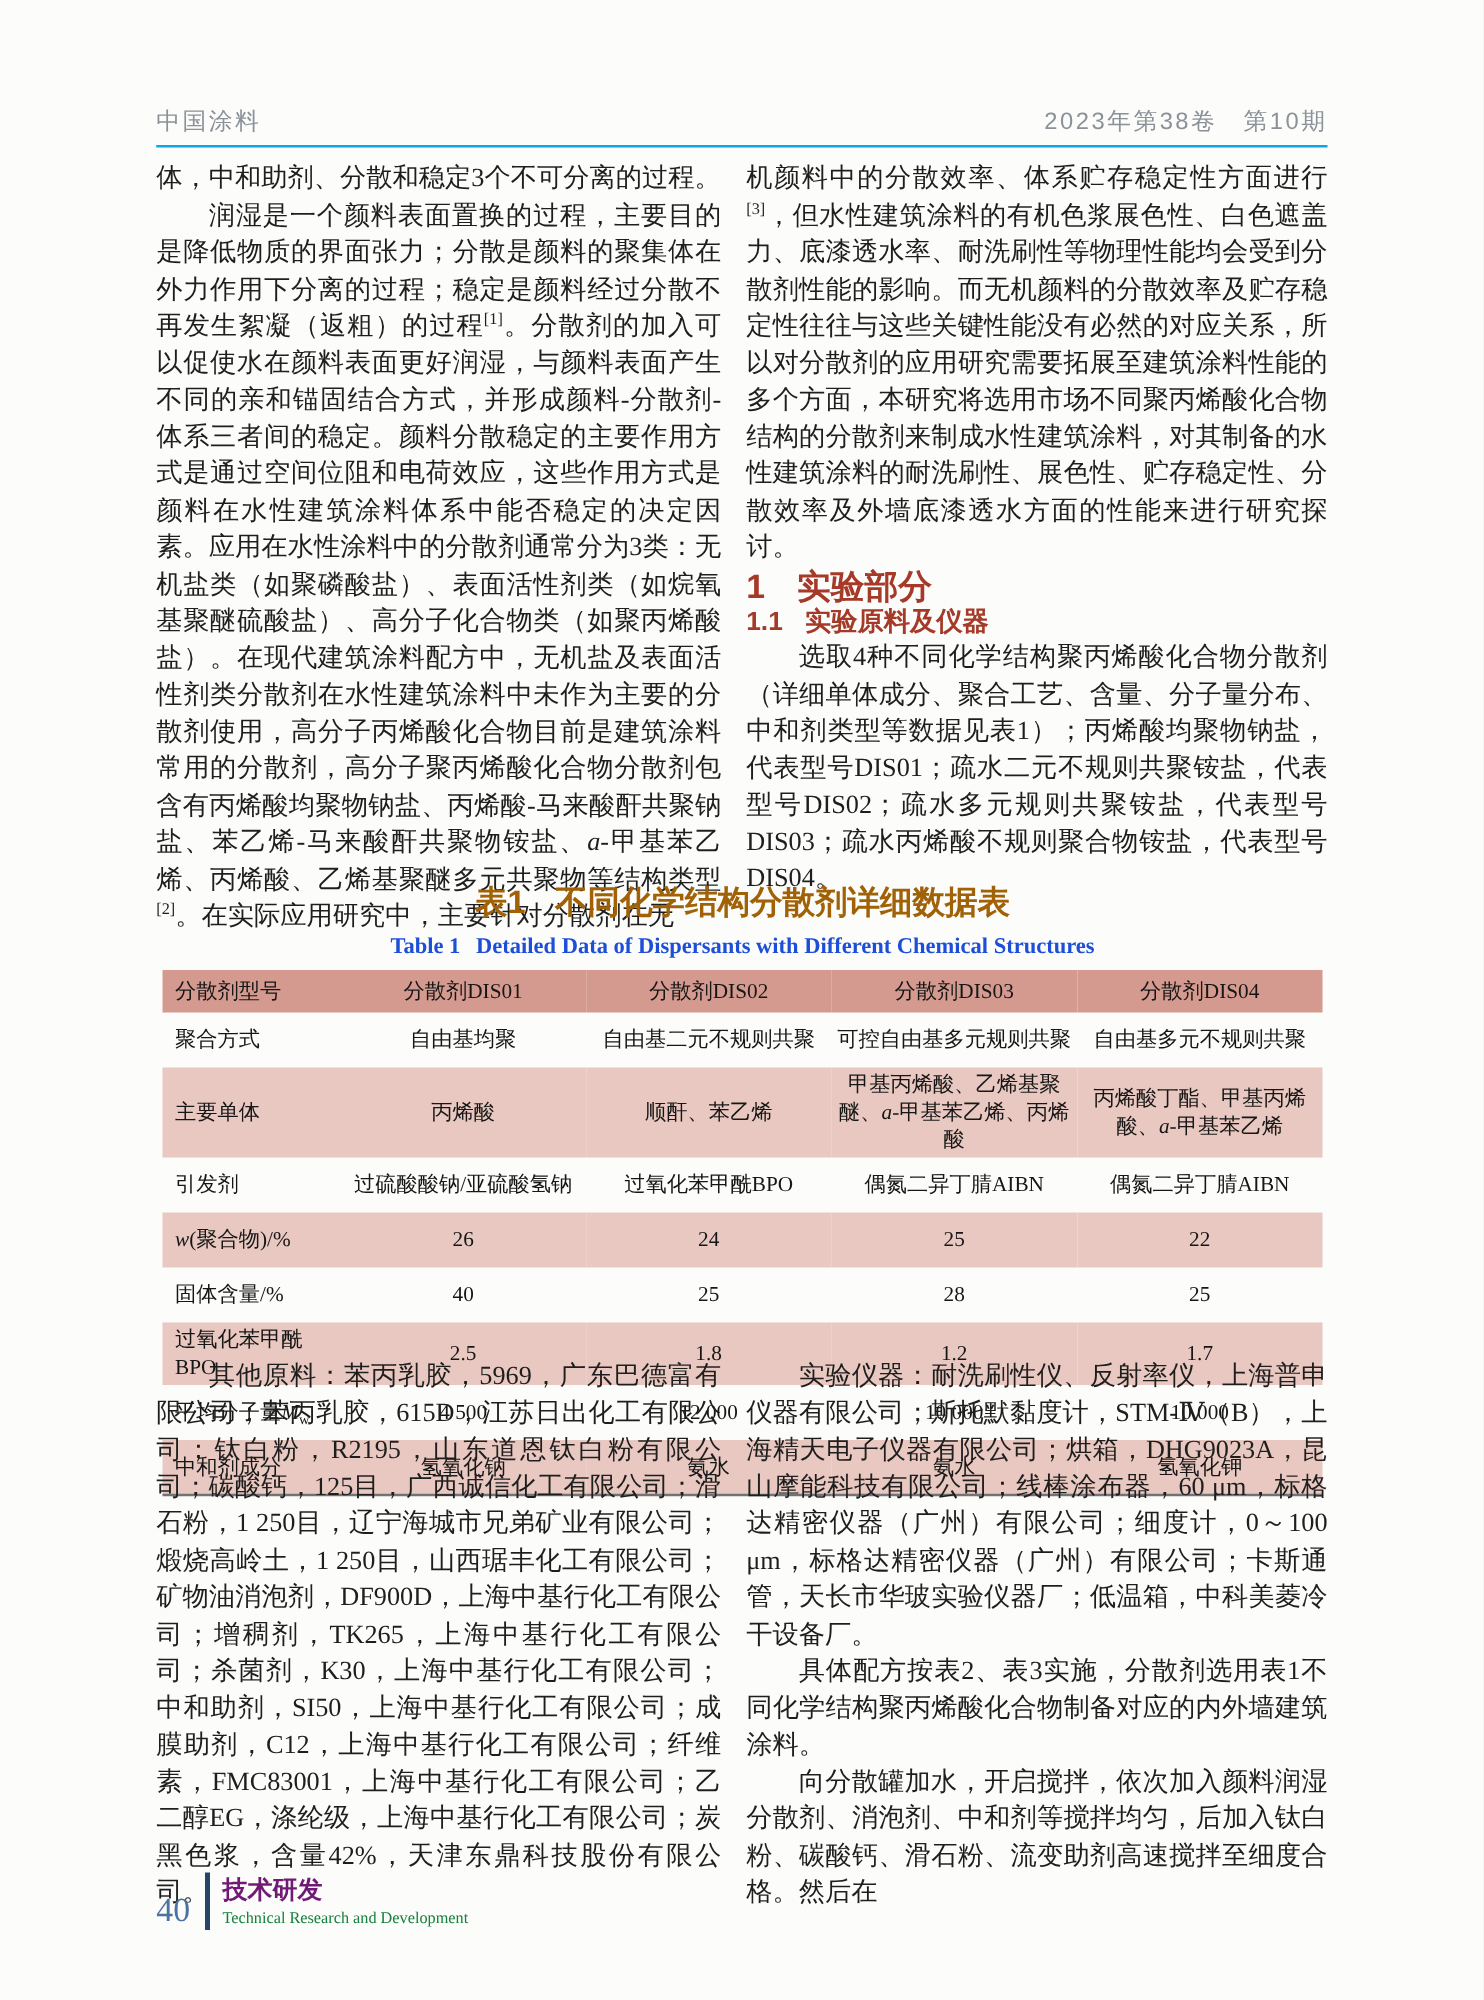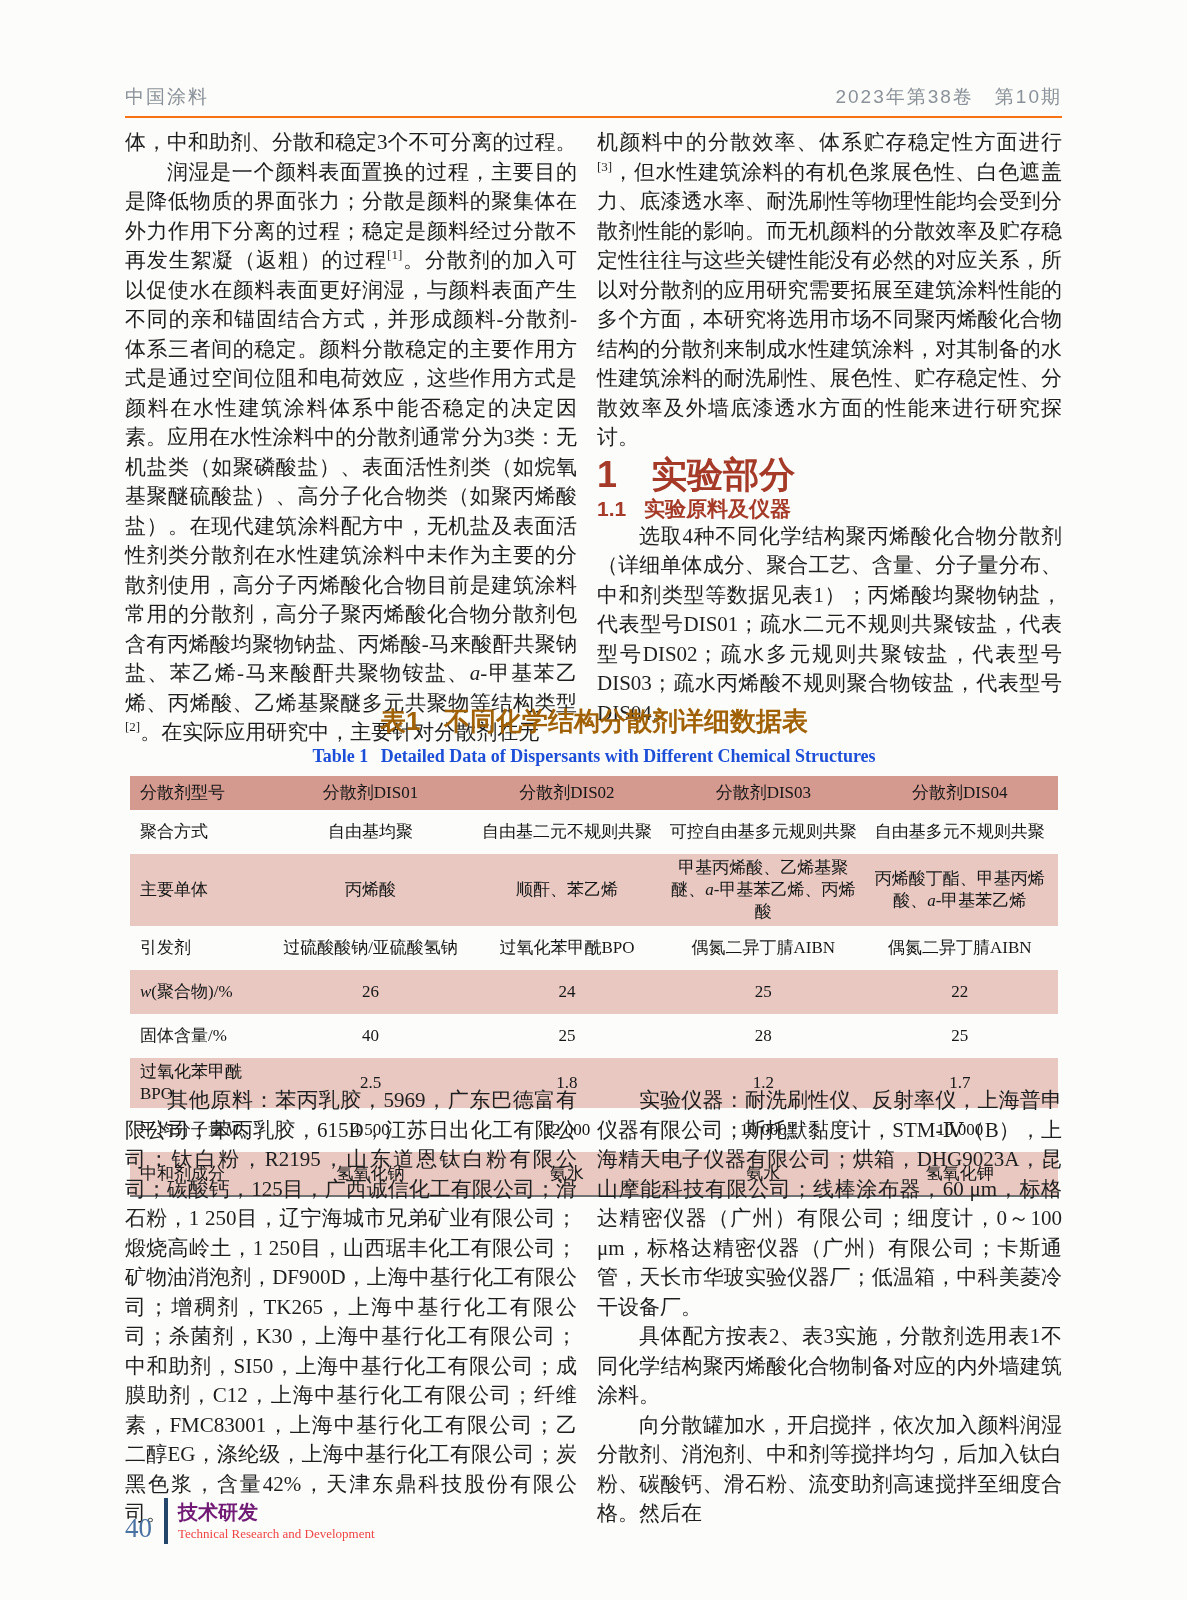--- a/index.html
+++ b/index.html
@@ -10,39 +10,39 @@
     margin:0 auto;
     font-family:"Liberation Serif","DejaVu Serif",serif;
     color:#1e1e1e;
     overflow:hidden;
   }
   
   .runhead{
     position:absolute;left:125px;top:84px;width:937px;
     display:flex;justify-content:space-between;align-items:flex-end;
     font-size:19px;color:#8a9198;
-    padding-bottom:6px;border-bottom:2px solid #f97316;
+    padding-bottom:6px;border-bottom:2px solid #0ea5e9;
     font-family:"Liberation Sans","DejaVu Sans",sans-serif;
     letter-spacing:2px;
   }
   
   .col{position:absolute;font-size:21px;line-height:29.5px;text-align:justify;}
   .col p{margin:0;}
   .col p.ind{text-indent:2em;}
   .seg-sup{font-size:0.62em;vertical-align:super;line-height:0;}
   .seg-i{font-style:italic;}
   .seg-sub{font-size:0.68em;vertical-align:sub;line-height:0;}
   #col-left-top{left:125px;top:128px;width:452px;}
   #col-right-top{left:597px;top:128px;width:465px;}
   #col-left-bottom{left:125px;top:1086px;width:452px;}
   #col-right-bottom{left:597px;top:1086px;width:465px;}
   
   .h1{
     font-family:"Liberation Sans","DejaVu Sans",sans-serif;
-    font-weight:bold;color:#a53a28;font-size:36px;line-height:1.2;
+    font-weight:bold;color:#a53a28;font-size:27px;line-height:1.2;
     text-align:left;text-indent:0;margin:14px 0 10px 0;
   }
   .h1 .num{margin-right:0.95em;}
   .h2{
     font-family:"Liberation Sans","DejaVu Sans",sans-serif;
     font-weight:bold;color:#a53a28;font-size:21px;line-height:1.25;
     text-align:left;text-indent:0;margin:2px 0 8px 0;
   }
   .h2 .num{margin-right:0.85em;}
   
@@ -75,21 +75,21 @@
     font-family:"Liberation Serif","DejaVu Serif",serif;
     font-size:27px;color:#4a72a3;margin-right:12px;align-self:flex-end;line-height:1.1;
   }
   #footer .fbar{width:4px;height:46px;background:#24466b;margin-right:10px;}
   #footer .ftxt .fzh{
     font-family:"Liberation Sans","DejaVu Sans",sans-serif;
     font-weight:bold;font-size:20px;color:#701a75;line-height:1.2;
   }
   #footer .ftxt .fen{
     font-family:"Liberation Serif","DejaVu Serif",serif;
-    font-size:13px;color:#ef4444;margin-top:2px;
+    font-size:13px;color:#15803d;margin-top:2px;
   }
 </style>
 </head>
 <body>
 
 <div id="page">
 
   <div class="runhead">
     <span>中国涂料</span>
     <span>2023年第38卷　第10期</span>

